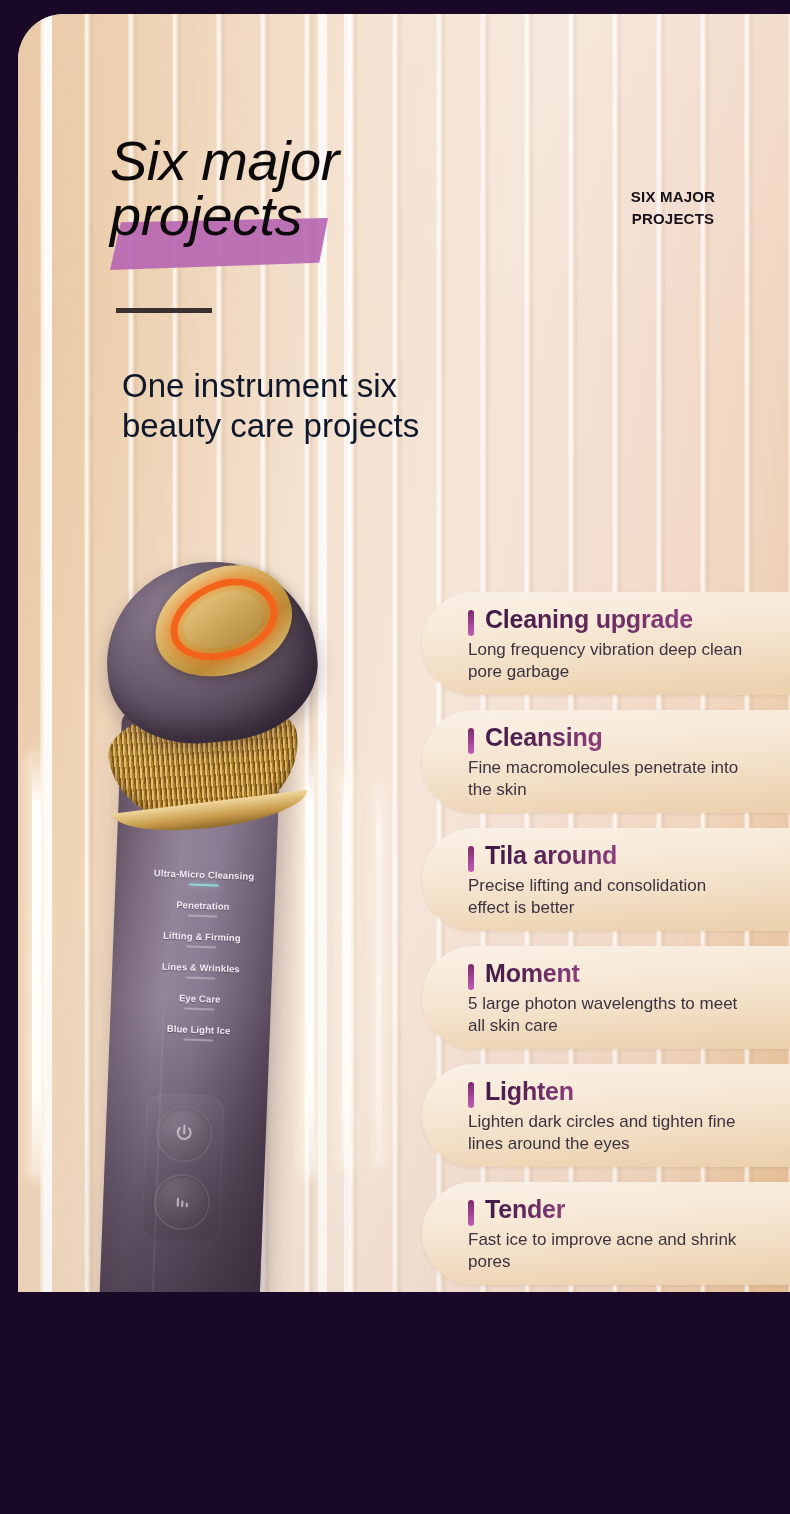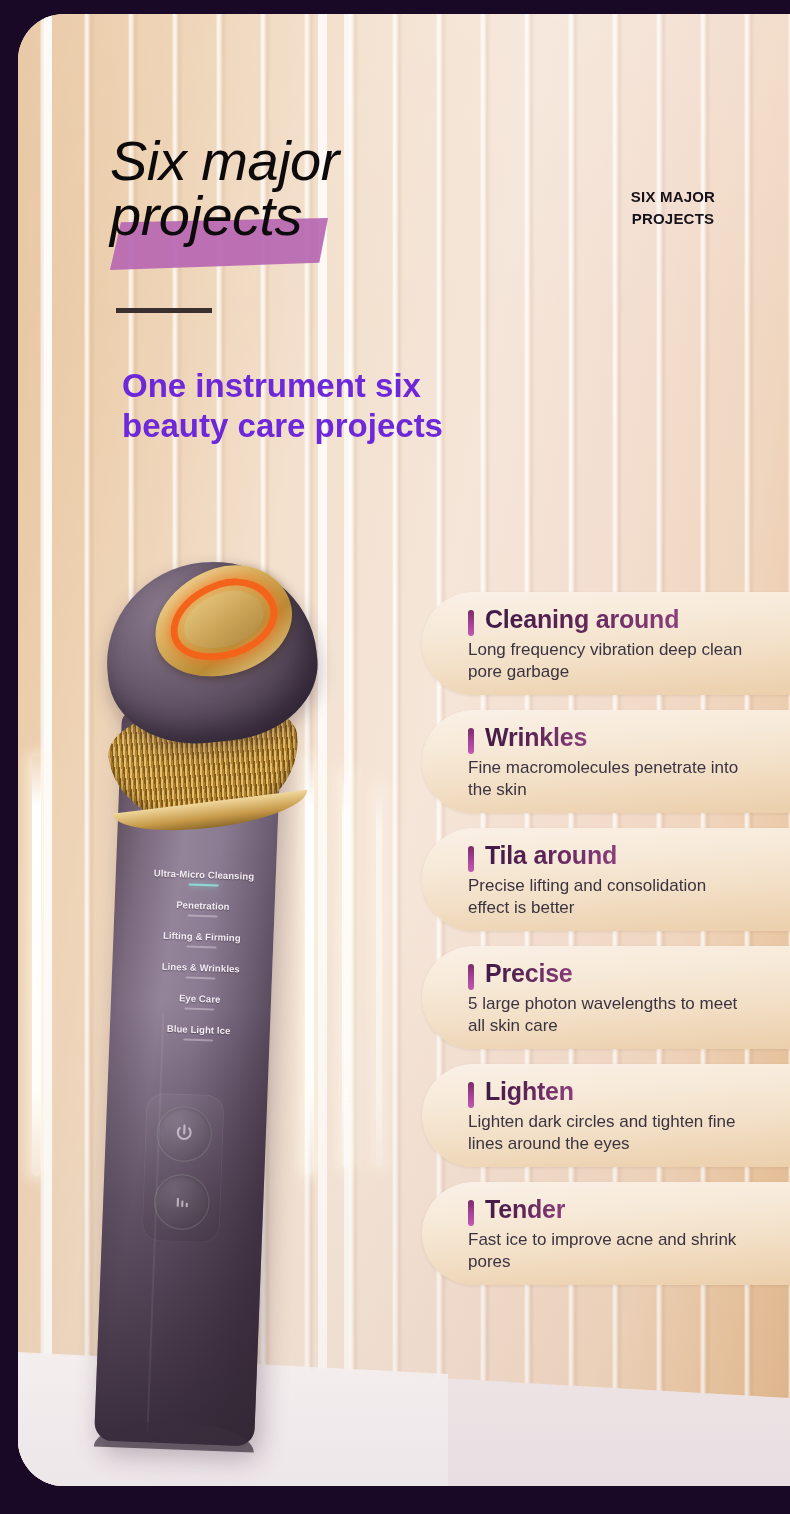--- a/index.html
+++ b/index.html
@@ -4,21 +4,21 @@
 <style>
   html,body{margin:0;padding:0;}
   body{
     width:790px;height:1514px;overflow:hidden;
     background:#190826;
     font-family:"Liberation Sans", sans-serif;
   }
 
   
   #poster{
-    position:relative;width:790px;height:1514px;
+    position:relative;width:790px;height:1292px;
     background:#190826;overflow:hidden;
   }
 
   
   #panel{
     position:absolute;left:18px;top:14px;width:772px;height:1472px;
     border-radius:46px 0 0 46px;
     overflow:hidden;
     background:#f1dcc6;
   }
@@ -89,22 +89,22 @@
     background:#3a3030;
   }
   #eyebrow{
     position:absolute;left:592px;top:172px;width:126px;
     text-align:center;font-size:15px;font-weight:bold;
     line-height:1.45;color:#17121a;letter-spacing:.2px;
     white-space:pre-line;
   }
   #subhead{
     position:absolute;left:104px;top:352px;width:470px;
-    font-size:33px;font-weight:700;line-height:1.22;
-    color:#6d28d9;white-space:pre-line;
+    font-size:33px;font-weight:400;line-height:1.22;
+    color:#0f172a;white-space:pre-line;
   }
 
   
   #cards{
     position:absolute;left:404px;top:578px;width:390px;
   }
   .card{
     position:relative;width:390px;height:103px;
     margin-bottom:15px;
     border-radius:56px 0 0 56px;
@@ -353,42 +353,42 @@
           </svg>
         </div>
       </div>
 
     </div>
 
     <div id="cards">
 
       <div class="card">
         <div class="bar"></div>
-        <div class="ctitle">Cleaning around</div>
+        <div class="ctitle">Cleaning upgrade</div>
         <div class="cdesc">Long frequency vibration deep clean
 pore garbage</div>
       </div>
 
       <div class="card">
         <div class="bar"></div>
-        <div class="ctitle">Wrinkles</div>
+        <div class="ctitle">Cleansing</div>
         <div class="cdesc">Fine macromolecules penetrate into
 the skin</div>
       </div>
 
       <div class="card">
         <div class="bar"></div>
         <div class="ctitle">Tila around</div>
         <div class="cdesc">Precise lifting and consolidation
 effect is better</div>
       </div>
 
       <div class="card">
         <div class="bar"></div>
-        <div class="ctitle">Precise</div>
+        <div class="ctitle">Moment</div>
         <div class="cdesc">5 large photon wavelengths to meet
 all skin care</div>
       </div>
 
       <div class="card">
         <div class="bar"></div>
         <div class="ctitle">Lighten</div>
         <div class="cdesc">Lighten dark circles and tighten fine
 lines around the eyes</div>
       </div>

